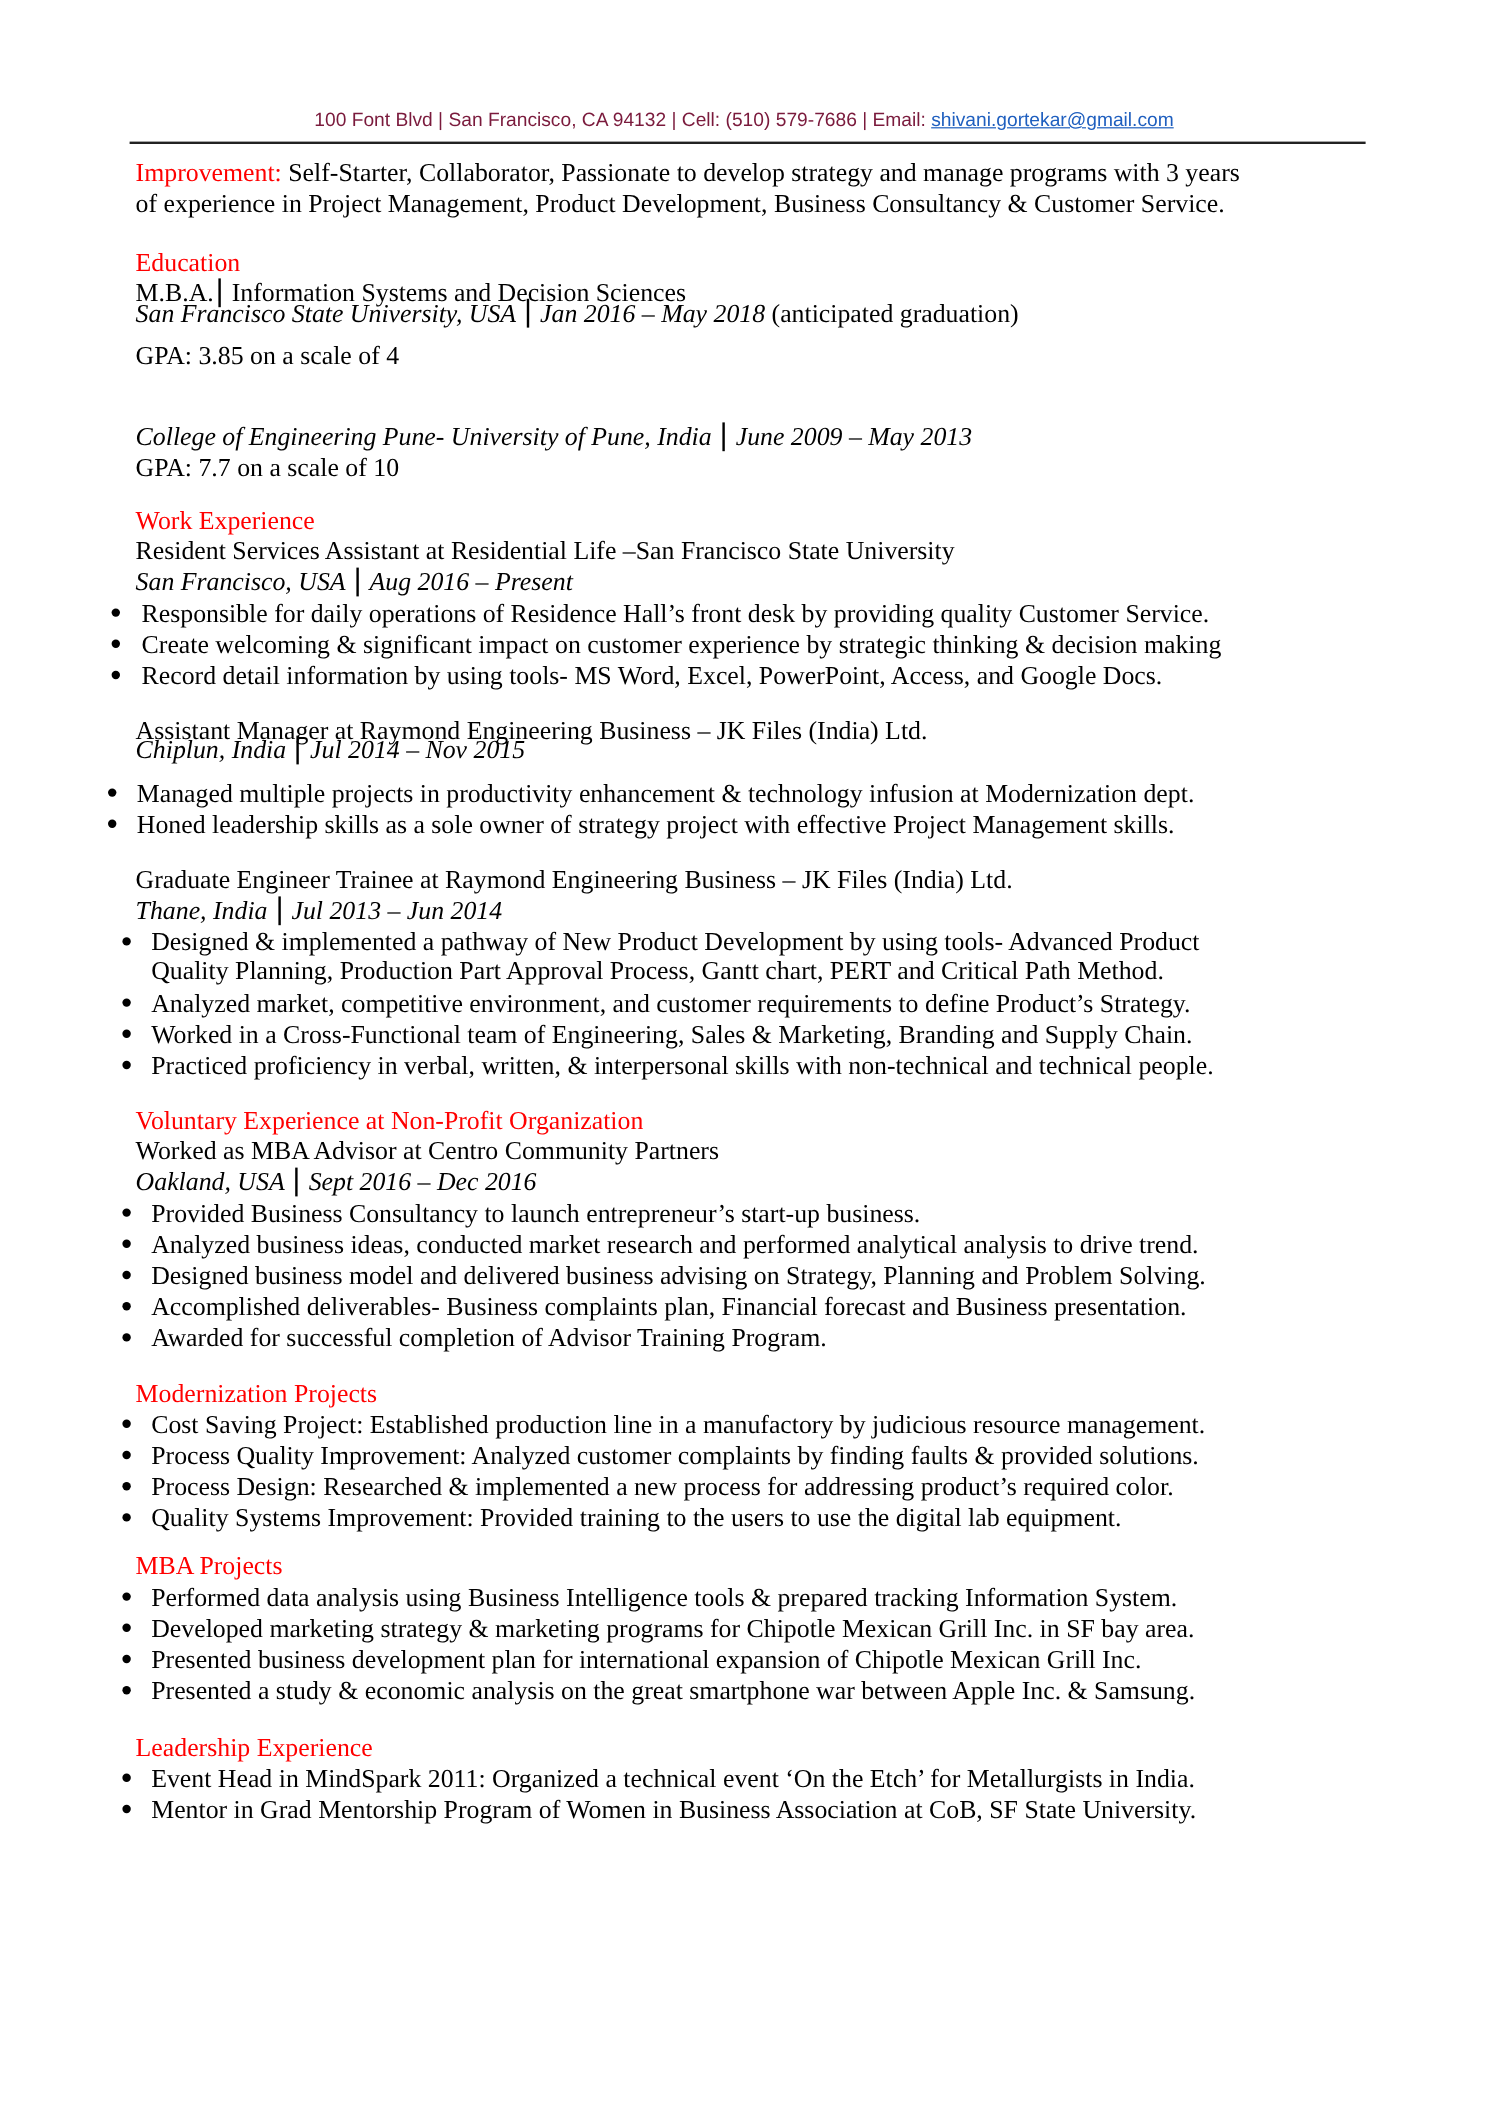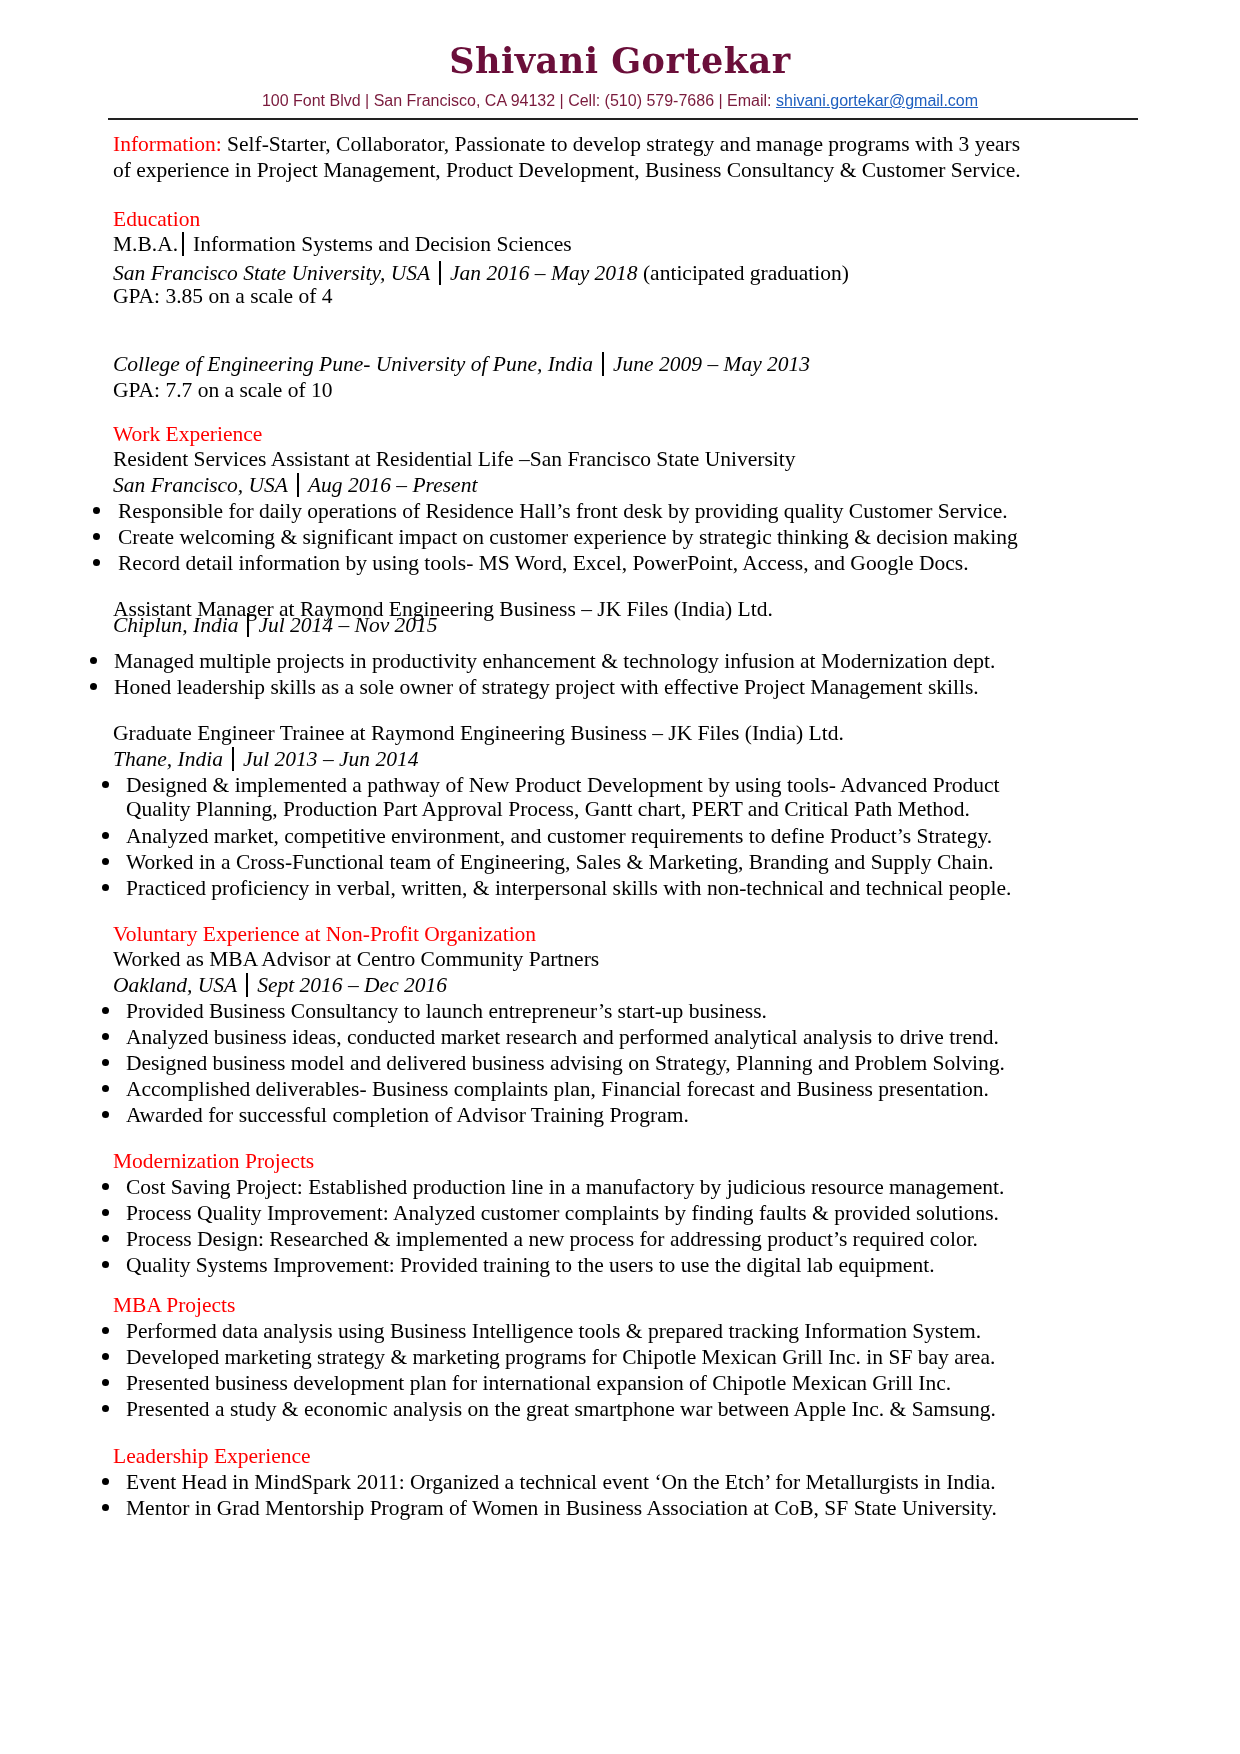--- a/index.html
+++ b/index.html
@@ -14,31 +14,30 @@
   .it { font-style: italic; }
   .bar { display: inline-block; width: 2px; height: 24px; background: #000; vertical-align: -5px; margin: 0 9px; }
   .bullet { position: absolute; font-size: 21.5px; line-height: 26px; white-space: nowrap; }
   .dot { position: absolute; width: 7px; height: 7px; border-radius: 50%; background: #000; }
 </style>
 </head>
 <body>
 
 <div class="page">
 
-  <div class="name">Shivani Gortekar</div>
   <div class="contact"><span>100 Font Blvd | San Francisco, CA 94132 | Cell: (510) 579-7686 | Email: </span><a>shivani.gortekar@gmail.com</a></div>
   <div class="rule"></div>
 
-  <div class="line" style="top:131px"><span class="red">Information:</span><span> Self-Starter, Collaborator, Passionate to develop strategy and manage programs with 3 years</span></div>
+  <div class="line" style="top:131px"><span class="red">Improvement:</span><span> Self-Starter, Collaborator, Passionate to develop strategy and manage programs with 3 years</span></div>
   <div class="line" style="top:157px">of experience in Project Management, Product Development, Business Consultancy &amp; Customer Service.</div>
 
   <div class="line red" style="top:206px">Education</div>
 
   <div class="line" style="top:231px"><span>M.B.A.</span><span class="bar" style="margin-left:4px"></span><span>Information Systems and Decision Sciences</span></div>
-  <div class="line" style="top:260px"><span class="it">San Francisco State University, USA</span><span class="bar"></span><span class="it">Jan 2016 – May 2018</span><span> (anticipated graduation)</span></div>
+  <div class="line" style="top:248px"><span class="it">San Francisco State University, USA</span><span class="bar"></span><span class="it">Jan 2016 – May 2018</span><span> (anticipated graduation)</span></div>
   <div class="line" style="top:283px">GPA:  3.85 on a scale of 4</div>
 
   <div class="line" style="top:351px"><span class="it">College of Engineering Pune- University of Pune, India</span><span class="bar"></span><span class="it">June 2009 – May 2013</span></div>
   <div class="line" style="top:377px">GPA:  7.7 on a scale of 10</div>
 
   <div class="line red" style="top:421px">Work Experience</div>
 
   <div class="line" style="top:446px">Resident Services Assistant at Residential Life –San Francisco State University</div>
   <div class="line" style="top:472px"><span class="it">San Francisco, USA</span><span class="bar"></span><span class="it">Aug 2016 – Present</span></div>
   <div>

